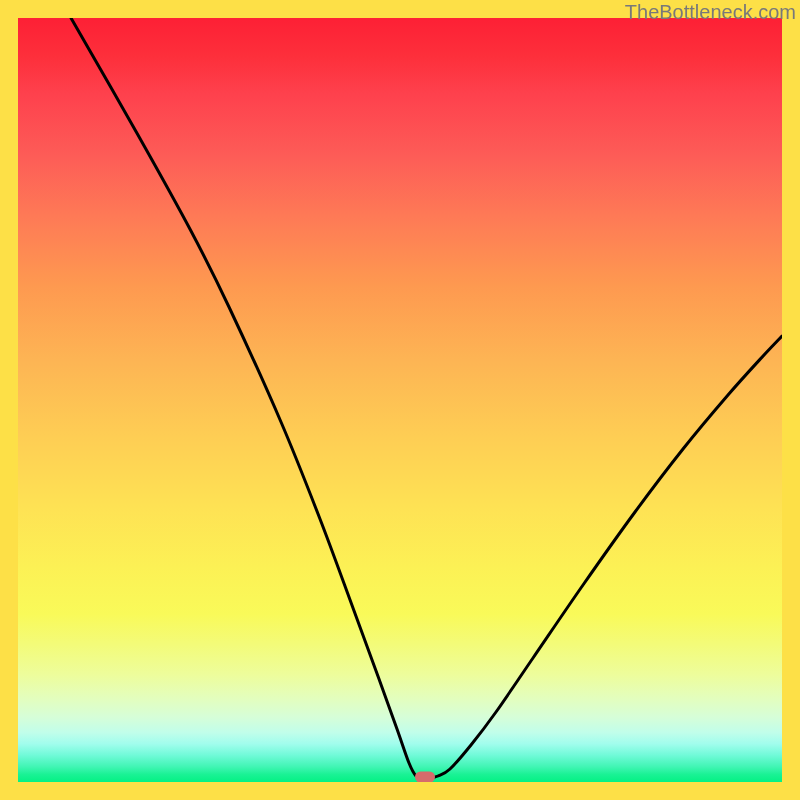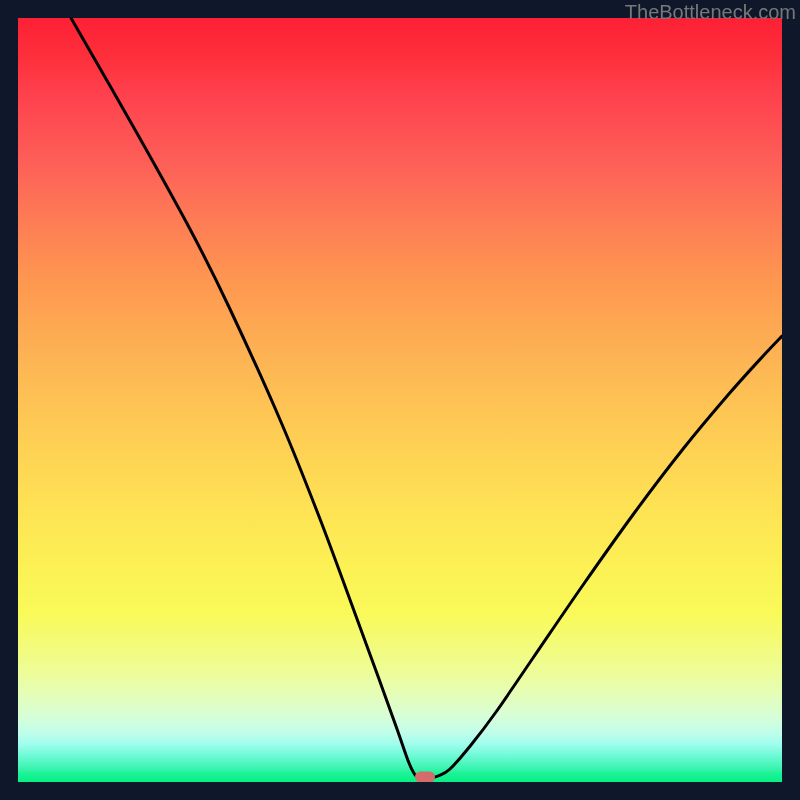--- a/index.html
+++ b/index.html
@@ -5,21 +5,21 @@
   html, body {
     margin: 0;
     padding: 0;
     width: 800px;
     height: 800px;
     overflow: hidden;
   }
   .frame {
     width: 800px;
     height: 800px;
-    background: #0f172a;
+    background: #fde047;
     position: relative;
   }
   .plot-area {
     position: absolute;
     left: 18px;
     top: 18px;
     width: 764px;
     height: 764px;
     overflow: hidden;
   }

